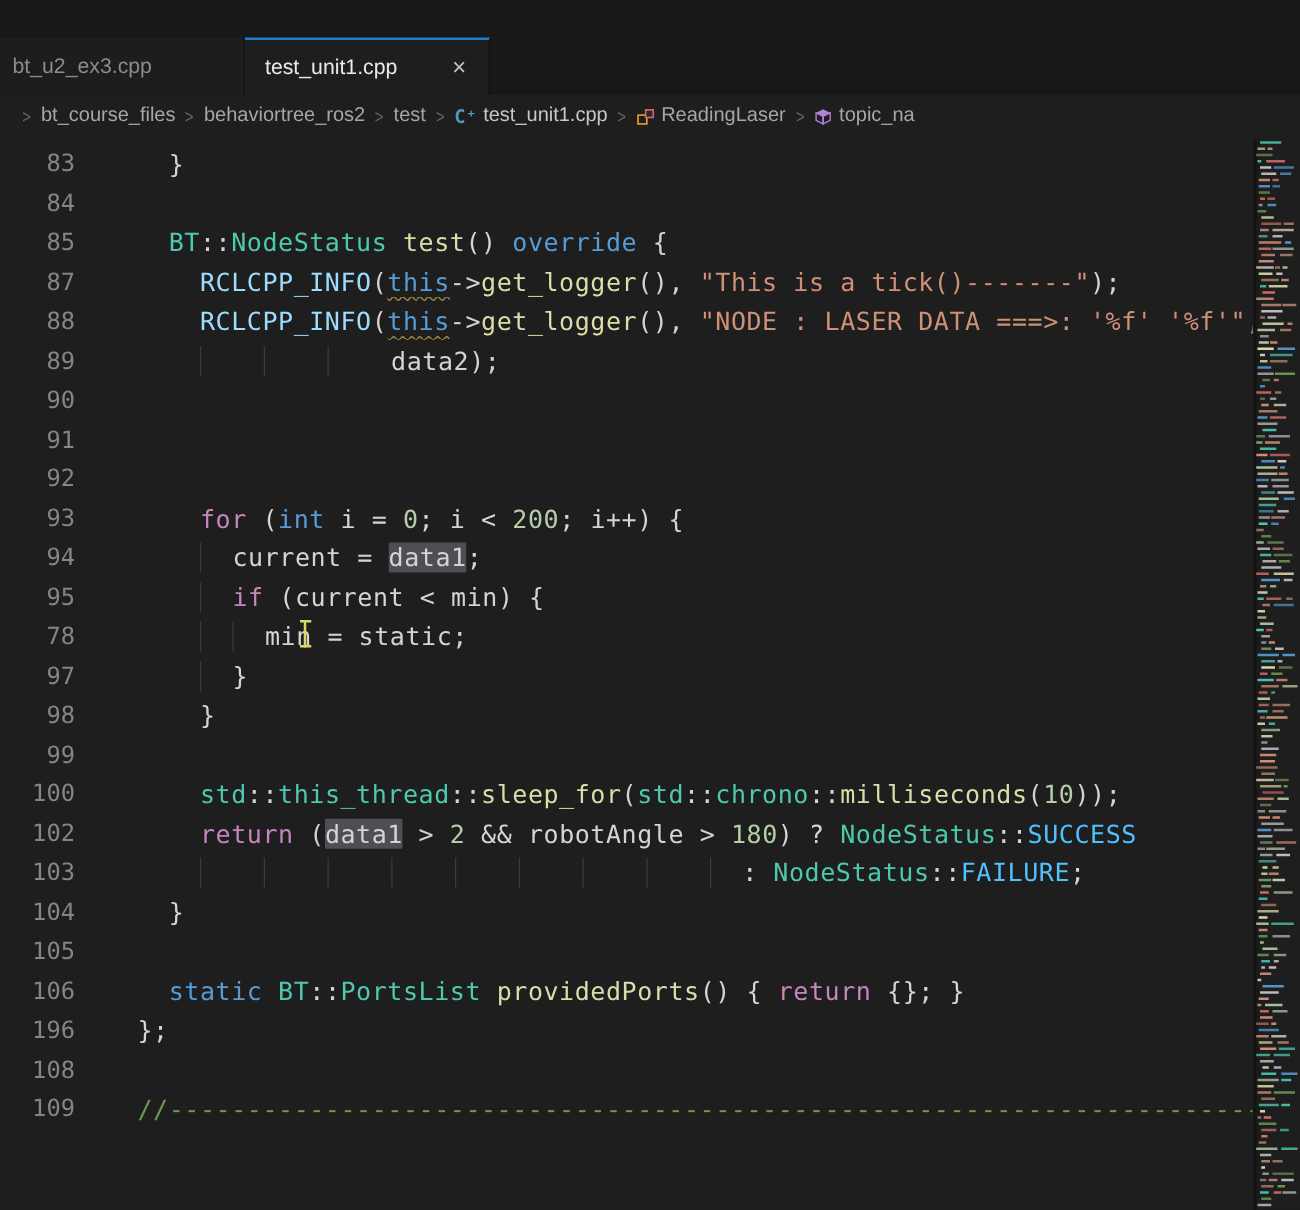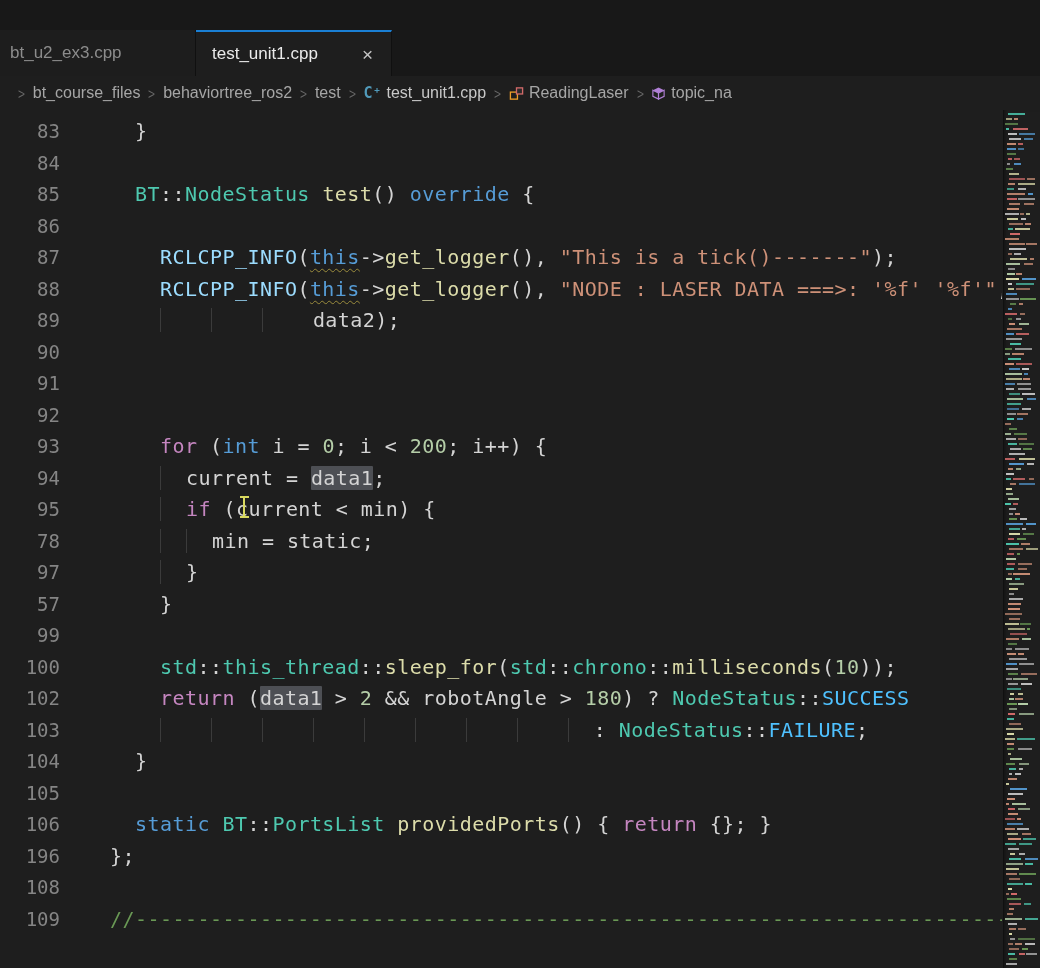--- a/index.html
+++ b/index.html
@@ -120,33 +120,32 @@
     </span>
     <span>topic_na</span>
   </span>
 </div>
 
 <div class="editor">
   <div class="code" id="code-root">
       <div class="cl"><span class="ln">83</span><span class="lc"><span class="tk-p">  }</span></span></div>
       <div class="cl"><span class="ln">84</span><span class="lc"></span></div>
       <div class="cl"><span class="ln">85</span><span class="lc"><span class="tk-p">  </span><span class="tk-n">BT</span><span class="tk-p">::</span><span class="tk-n">NodeStatus</span><span class="tk-p"> </span><span class="tk-f">test</span><span class="tk-p">() </span><span class="tk-t">override</span><span class="tk-p"> {</span></span></div>
-      <div class="cl"><span class="ln">86</span><span class="lc"></span></div>
       <div class="cl"><span class="ln">87</span><span class="lc"><span class="tk-p">    </span><span class="tk-m">RCLCPP_INFO</span><span class="tk-p">(</span><span class="tk-th">this</span><span class="tk-p">-&gt;</span><span class="tk-f">get_logger</span><span class="tk-p">(), </span><span class="tk-s">"This is a tick()-------"</span><span class="tk-p">);</span></span></div>
       <div class="cl"><span class="ln">88</span><span class="lc"><span class="tk-p">    </span><span class="tk-m">RCLCPP_INFO</span><span class="tk-p">(</span><span class="tk-th">this</span><span class="tk-p">-&gt;</span><span class="tk-f">get_logger</span><span class="tk-p">(), </span><span class="tk-s">"NODE : LASER DATA ===&gt;: '%f' '%f'"</span><span class="tk-p">,</span></span></div>
       <div class="cl"><span class="ln">89</span><span class="lc"><span class="tk-p">    </span><span class="tk-i4">    </span><span class="tk-i4">    </span><span class="tk-i4">    </span><span class="tk-p">data2);</span></span></div>
       <div class="cl"><span class="ln">90</span><span class="lc"></span></div>
       <div class="cl"><span class="ln">91</span></div>
       <div class="cl"><span class="ln">92</span></div>
       <div class="cl"><span class="ln">93</span><span class="lc"><span class="tk-p">    </span><span class="tk-k">for</span><span class="tk-p"> (</span><span class="tk-t">int</span><span class="tk-p"> i = </span><span class="tk-num">0</span><span class="tk-p">; i &lt; </span><span class="tk-num">200</span><span class="tk-p">; i++) {</span></span></div>
       <div class="cl"><span class="ln">94</span><span class="lc"><span class="tk-p">    </span><span class="tk-i2">  </span><span class="tk-p">current = </span><span class="tk-hl">data1</span><span class="tk-p">;</span></span></div>
       <div class="cl"><span class="ln">95</span><span class="lc"><span class="tk-p">    </span><span class="tk-i2">  </span><span class="tk-k">if</span><span class="tk-p"> (current &lt; min) {</span></span></div>
       <div class="cl"><span class="ln">78</span><span class="lc"><span class="tk-p">    </span><span class="tk-i2">  </span><span class="tk-i2">  </span><span class="tk-p">min = static;</span></span></div>
       <div class="cl"><span class="ln">97</span><span class="lc"><span class="tk-p">    </span><span class="tk-i2">  </span><span class="tk-p">}</span></span></div>
-      <div class="cl"><span class="ln">57</span><span class="lc"><span class="tk-p">    }</span></span></div>
+      <div class="cl"><span class="ln">98</span><span class="lc"><span class="tk-p">    }</span></span></div>
       <div class="cl"><span class="ln">99</span><span class="lc"></span></div>
       <div class="cl"><span class="ln">100</span><span class="lc"><span class="tk-p">    </span><span class="tk-n">std</span><span class="tk-p">::</span><span class="tk-n">this_thread</span><span class="tk-p">::</span><span class="tk-f">sleep_for</span><span class="tk-p">(</span><span class="tk-n">std</span><span class="tk-p">::</span><span class="tk-n">chrono</span><span class="tk-p">::</span><span class="tk-f">milliseconds</span><span class="tk-p">(</span><span class="tk-num">10</span><span class="tk-p">));</span></span></div>
       <div class="cl"><span class="ln">102</span><span class="lc"><span class="tk-p">    </span><span class="tk-k">return</span><span class="tk-p"> (</span><span class="tk-hl">data1</span><span class="tk-p"> &gt; </span><span class="tk-num">2</span><span class="tk-p"> &amp;&amp; robotAngle &gt; </span><span class="tk-num">180</span><span class="tk-p">) ? </span><span class="tk-n">NodeStatus</span><span class="tk-p">::</span><span class="tk-e">SUCCESS</span></span></div>
       <div class="cl"><span class="ln">103</span><span class="lc"><span class="tk-p">    </span><span class="tk-i4">    </span><span class="tk-i4">    </span><span class="tk-i4">    </span><span class="tk-i4">    </span><span class="tk-i4">    </span><span class="tk-i4">    </span><span class="tk-i4">    </span><span class="tk-i4">    </span><span class="tk-i2">  </span><span class="tk-p">: </span><span class="tk-n">NodeStatus</span><span class="tk-p">::</span><span class="tk-e">FAILURE</span><span class="tk-p">;</span></span></div>
       <div class="cl"><span class="ln">104</span><span class="lc"><span class="tk-p">  }</span></span></div>
       <div class="cl"><span class="ln">105</span><span class="lc"></span></div>
       <div class="cl"><span class="ln">106</span><span class="lc"><span class="tk-p">  </span><span class="tk-t">static</span><span class="tk-p"> </span><span class="tk-n">BT</span><span class="tk-p">::</span><span class="tk-n">PortsList</span><span class="tk-p"> </span><span class="tk-f">providedPorts</span><span class="tk-p">() { </span><span class="tk-k">return</span><span class="tk-p"> {}; }</span></span></div>
       <div class="cl"><span class="ln">196</span><span class="lc"><span class="tk-p">};</span></span></div>
       <div class="cl"><span class="ln">108</span><span class="lc"></span></div>
       <div class="cl"><span class="ln">109</span><span class="lc"><span class="tk-c">//------------------------------------------------------------------------</span></span></div>

